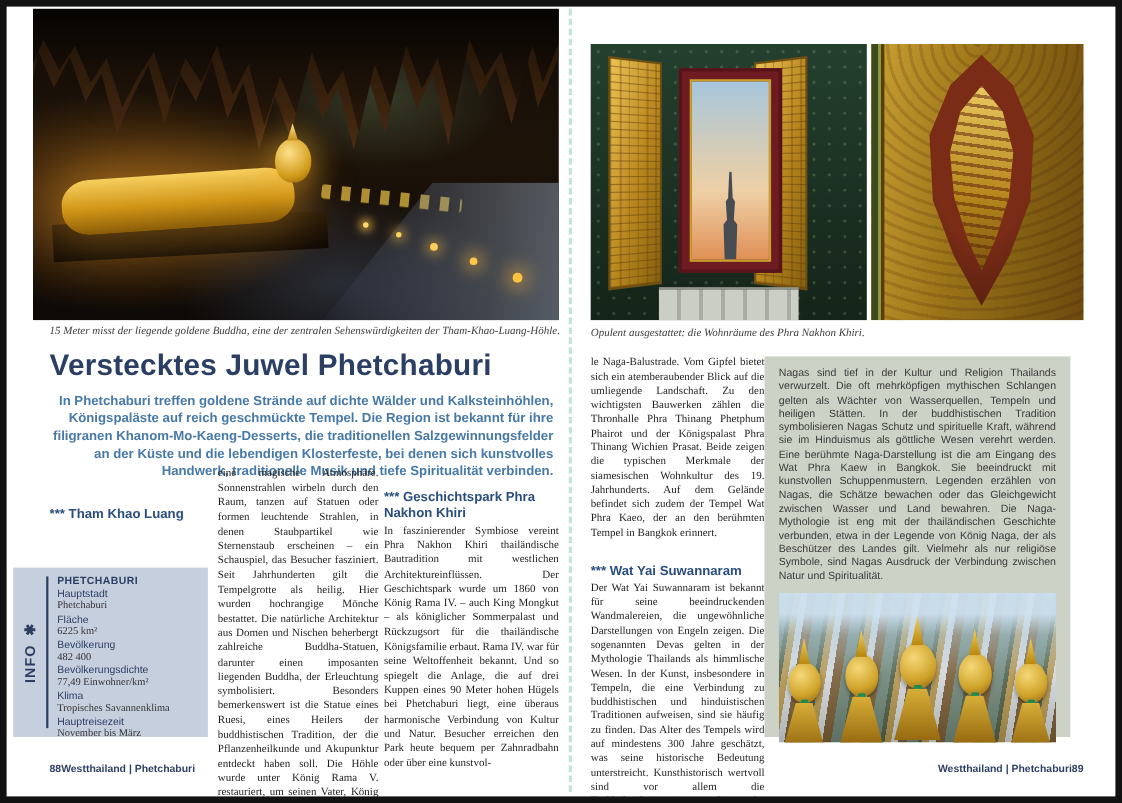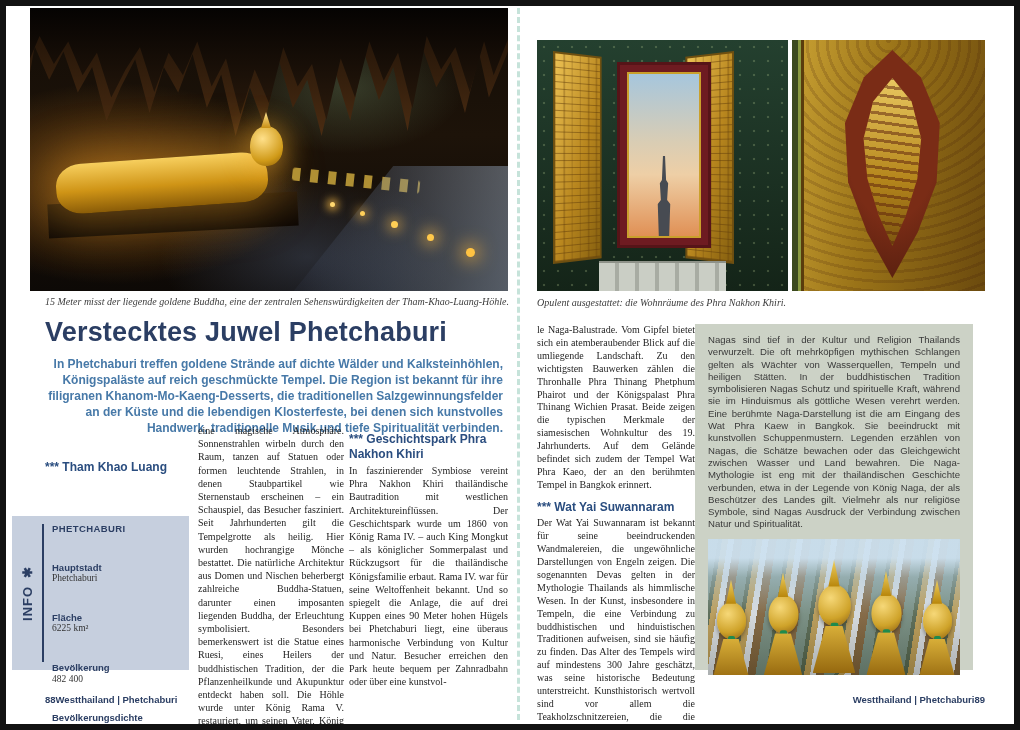--- a/index.html
+++ b/index.html
@@ -7,31 +7,31 @@
           font-family:"Liberation Sans",sans-serif;}
   .frame{position:absolute;inset:0;border:6px solid #121212;box-sizing:border-box;pointer-events:none;z-index:50;}
   .divider{position:absolute;left:517px;top:8px;height:712px;width:0;border-left:3px dashed #c6e3da;}
 
   
   .caption{position:absolute;font-family:"Liberation Serif",serif;font-style:italic;font-size:10px;color:#3c3c3c;}
   .page-title{position:absolute;left:45px;top:317px;font-size:27px;font-weight:bold;color:#2b3e63;letter-spacing:.2px;}
   .intro{position:absolute;left:45px;top:356px;width:458px;font-size:12px;font-weight:bold;color:#4779a8;line-height:16px;text-align:right;}
   .col{position:absolute;font-family:"Liberation Serif",serif;font-size:10px;line-height:13.2px;color:#1e1e1e;text-align:justify;}
   .sec-head{font-family:"Liberation Sans",sans-serif;font-size:12px;font-weight:bold;color:#2a4d7f;line-height:14.5px;margin:0 0 3px 0;text-align:left;}
-  .sec-head.mt{margin-top:8px;}
+  .sec-head.mt{margin-top:20px;}
   .footer{position:absolute;top:694px;font-size:9.5px;font-weight:bold;color:#2b3e63;display:flex;align-items:baseline;}
 
   
   .info-box{position:absolute;left:12px;top:516px;width:177px;height:154px;background:#c6cfde;}
   .info-side{position:absolute;left:0;top:0;bottom:0;width:30px;display:flex;align-items:center;justify-content:center;}
   .info-side-inner{transform:rotate(-90deg);white-space:nowrap;font-size:13px;font-weight:bold;color:#2b3e63;letter-spacing:1px;display:flex;gap:8px;align-items:center;}
   .info-rule{position:absolute;left:30px;top:8px;bottom:8px;width:1.5px;background:#2b3e63;}
   .info-content{position:absolute;left:40px;top:7px;right:6px;font-size:9.5px;line-height:11.6px;}
   .info-title{font-weight:bold;color:#2b3e63;letter-spacing:.4px;}
-  .info-label{font-weight:bold;color:#2b3e63;margin-top:27px;}
+  .info-label{font-weight:normal;color:#2b3e63;}
   .info-value{font-family:"Liberation Serif",serif;color:#333;}
 
   
   .naga-box{position:absolute;left:695px;top:324px;width:278px;height:346px;background:#ccd2c6;box-sizing:border-box;padding:10px 13px;}
   .naga-title{font-family:"Liberation Serif",serif;font-weight:bold;font-size:13.5px;color:#18222e;margin-bottom:4px;}
   .naga-text{font-size:9.6px;line-height:12.3px;color:#3a3a3a;text-align:justify;}
 
   
   .photo{position:absolute;overflow:hidden;}
   .photo-cave{left:30px;top:8px;width:478px;height:283px;background:

